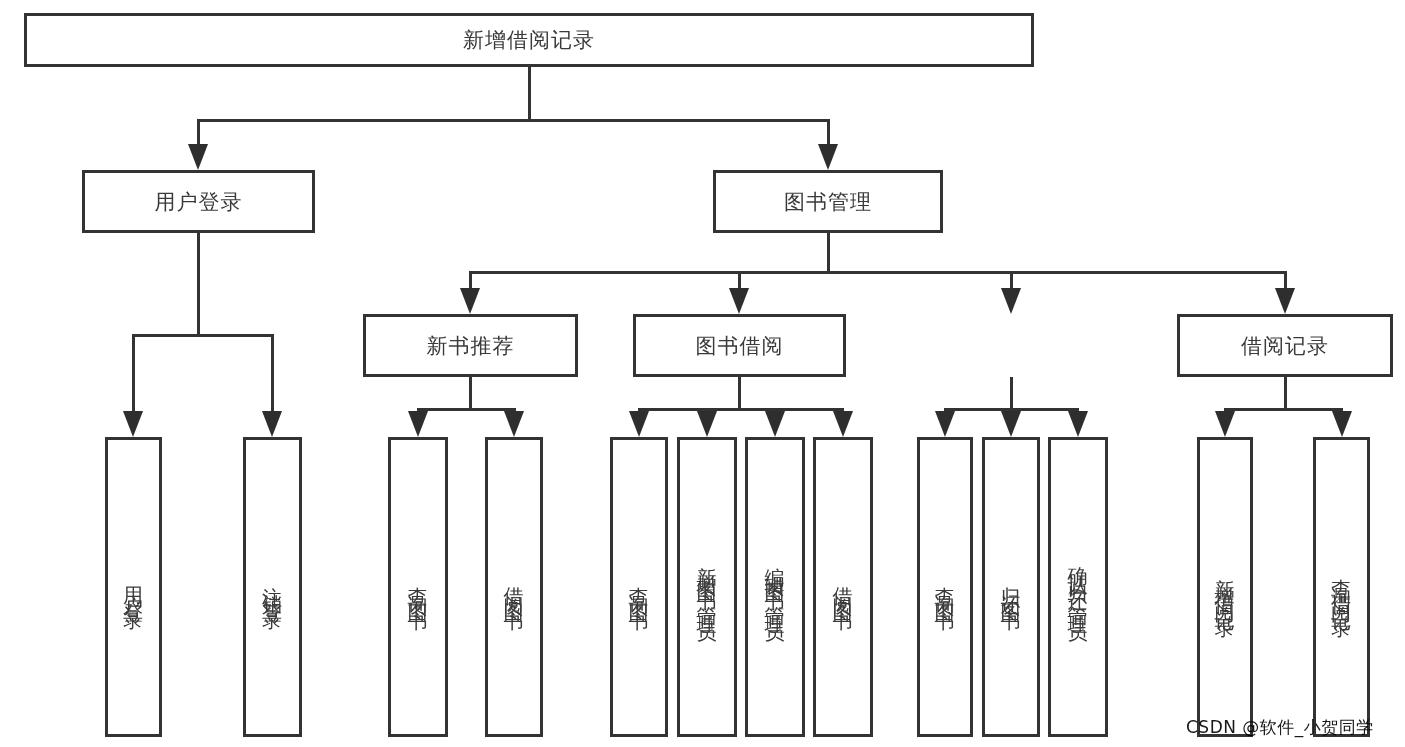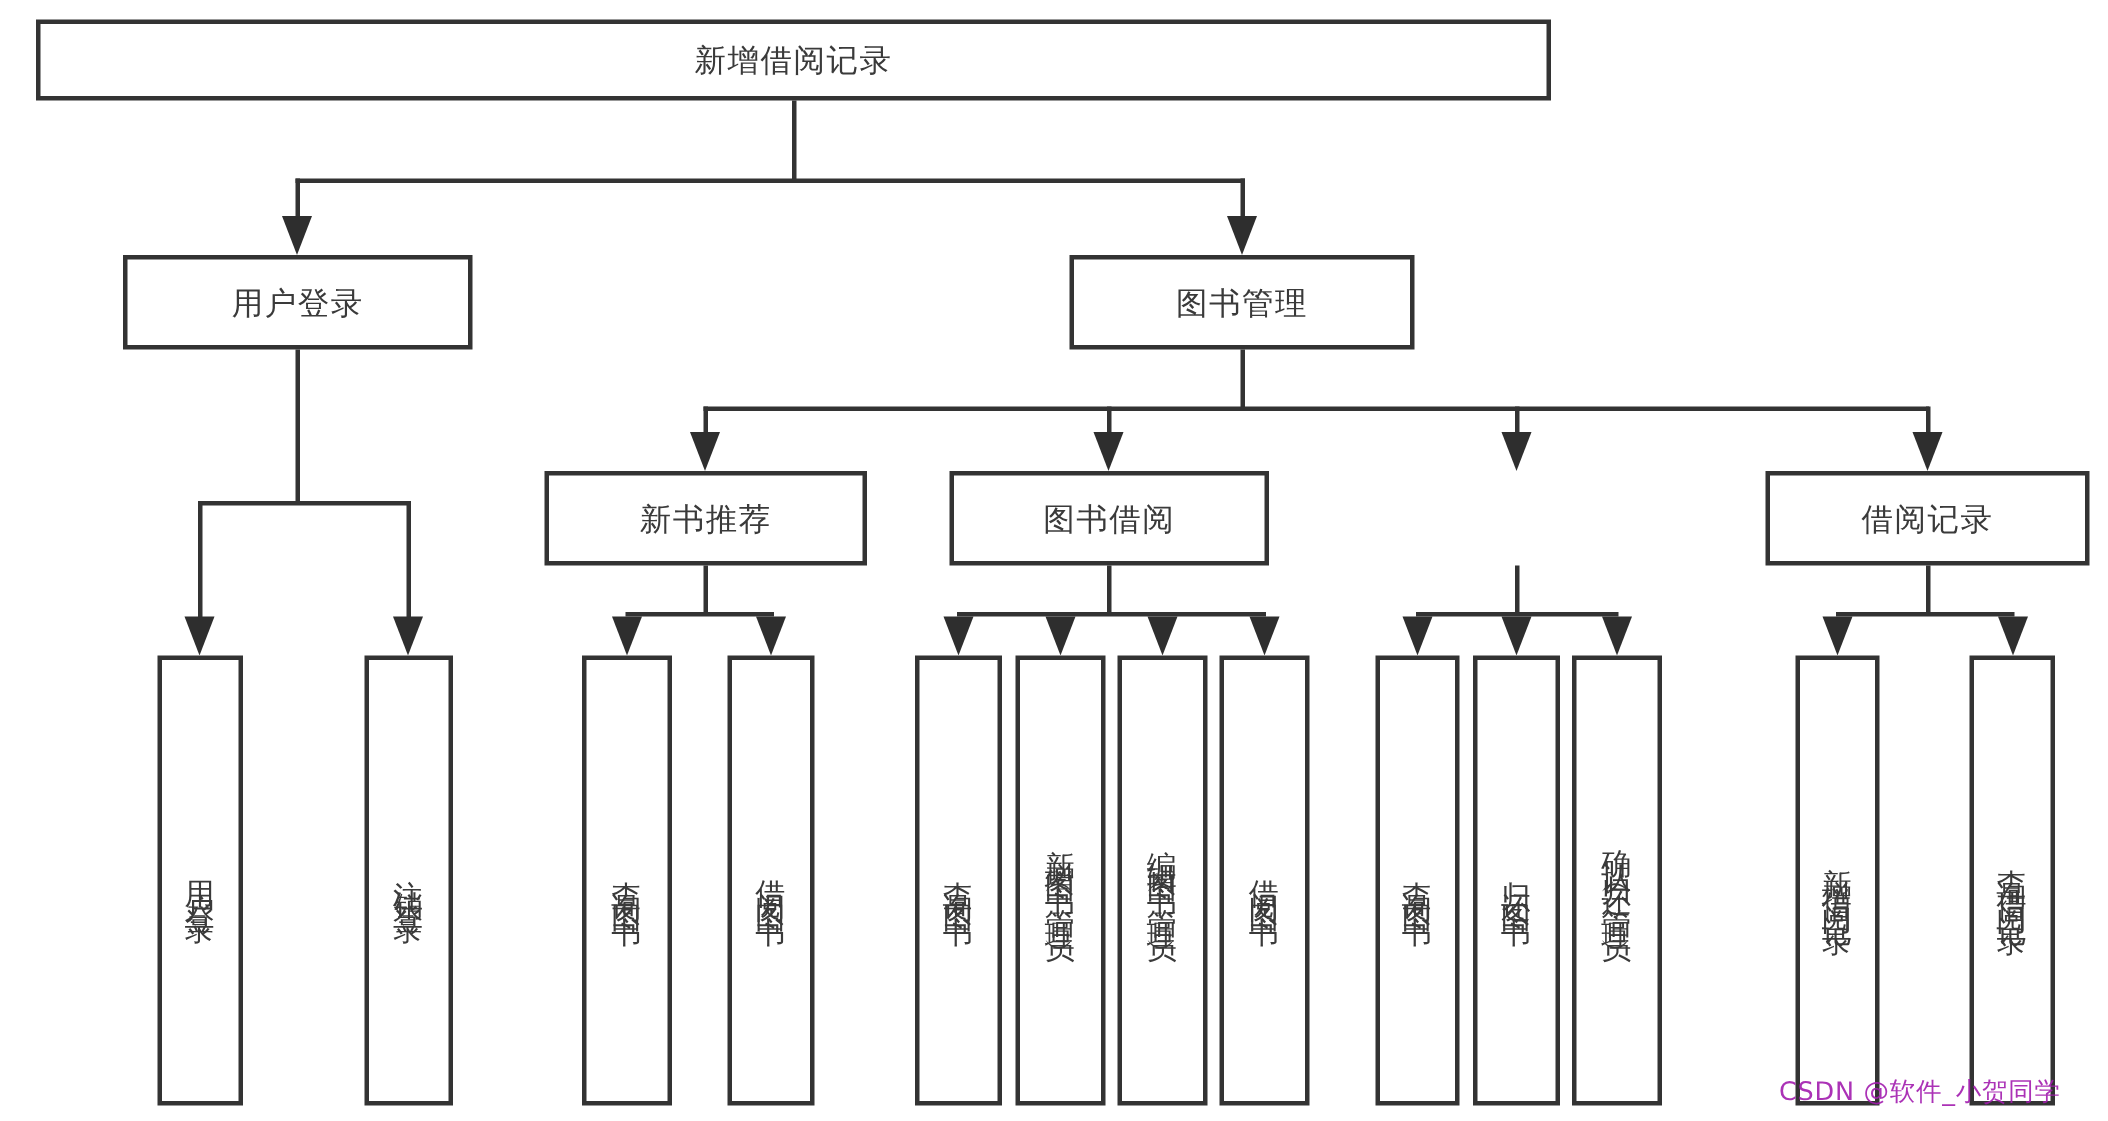--- a/index.html
+++ b/index.html
@@ -22,21 +22,21 @@
   }
   .vl{position:absolute;width:3px;background:#333333;}
   .hl{position:absolute;height:3px;background:#333333;}
   .ar{
     position:absolute;width:0;height:0;
     border-left:10px solid transparent;border-right:10px solid transparent;
     border-top:26px solid #2e2e2e;
   }
   .watermark{
     position:absolute;left:1186px;top:716px;font-size:17px;letter-spacing:0.5px;
-    color:#a21caf;opacity:0.9;white-space:nowrap;text-align:center;
+    color:#000000;opacity:0.9;white-space:nowrap;text-align:center;
   }
 </style>
 </head>
 <body>
 
 <div class="canvas">
 
   <div class="hbox" style="left:24px;top:13px;width:1010px;height:54px;">新增借阅记录</div>
 
   <div class="vl" style="left:528px;top:67px;height:54px;"></div>

